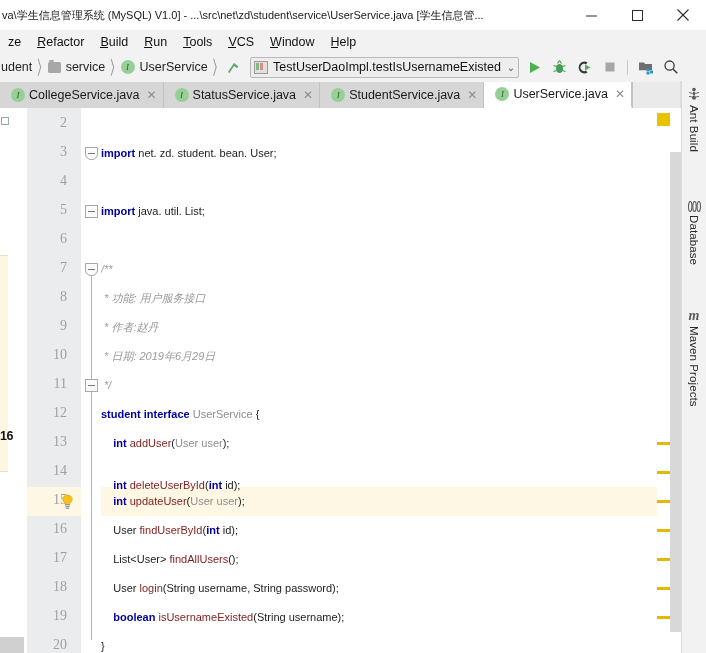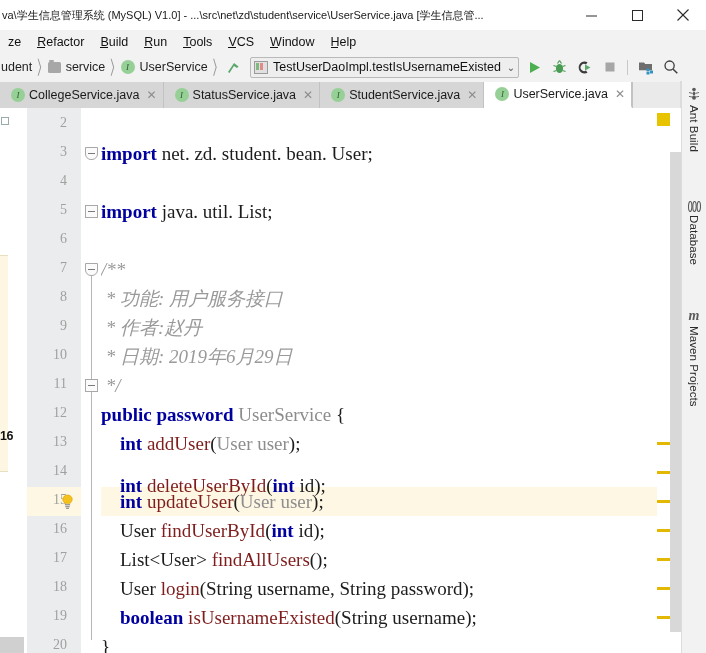--- a/index.html
+++ b/index.html
@@ -150,21 +150,21 @@
   .foldmark i{
     position:absolute;left:2px;top:5px;width:7px;height:1px;background:#7a7a7a;display:block;
   }
 
   .codearea{
     position:absolute;left:101px;top:0;right:49px;height:545px;background:#ffffff;
     overflow:hidden;
   }
   .codeline{
     position:absolute;left:0;height:29px;line-height:29px;white-space:pre;
-    font-family:Liberation Serif, serif;font-size:19px;
+    font-family:Liberation Sans, sans-serif;font-size:11px;
     color:#1c1c1c;
   }
   .hlrow{position:absolute;left:0;right:0;height:29px;background:#fdf7e3;}
   .kw{color:#00009f;font-weight:bold;}
   .cm{color:#9a9a9a;font-style:italic;}
   .mth{color:#7f1d1d;}
   .typ{color:#8d8d8d;}
   .pl{color:#1c1c1c;}
 
   
@@ -418,21 +418,21 @@
 
     <div class="codearea" id="codearea">
         <div class="hlrow" style="top: 379px;"></div>
         <div class="codeline" style="top: 31px;"><span class="kw">import </span><span class="pl">net. zd. student. bean. User;</span></div>
         <div class="codeline" style="top: 89px;"><span class="kw">import </span><span class="pl">java. util. List;</span></div>
         <div class="codeline" style="top: 147px;"><span class="cm">/**</span></div>
         <div class="codeline" style="top: 176px;"><span class="cm"> * 功能: 用户服务接口</span></div>
         <div class="codeline" style="top: 205px;"><span class="cm"> * 作者:赵丹</span></div>
         <div class="codeline" style="top: 234px;"><span class="cm"> * 日期: 2019年6月29日</span></div>
         <div class="codeline" style="top: 263px;"><span class="cm"> */</span></div>
-        <div class="codeline" style="top: 292px;"><span class="kw">public password </span><span class="typ">UserService</span><span class="pl"> {</span></div>
+        <div class="codeline" style="top: 292px;"><span class="kw">student interface </span><span class="typ">UserService</span><span class="pl"> {</span></div>
         <div class="codeline" style="top: 321px;"><span class="pl">    </span><span class="kw">int </span><span class="mth">addUser</span><span class="pl">(</span><span class="typ">User user</span><span class="pl">);</span></div>
         <div class="codeline" style="top: 350px; margin-top: 13px;"><span class="pl">    </span><span class="kw">int </span><span class="mth">deleteUserById</span><span class="pl">(</span><span class="kw">int</span><span class="pl"> id);</span></div>
         <div class="codeline" style="top: 379px;"><span class="pl">    </span><span class="kw">int </span><span class="mth">updateUser</span><span class="pl">(</span><span class="typ">User user</span><span class="pl">);</span></div>
         <div class="codeline" style="top: 408px;"><span class="pl">    </span><span class="pl">User </span><span class="mth">findUserById</span><span class="pl">(</span><span class="kw">int</span><span class="pl"> id);</span></div>
         <div class="codeline" style="top: 437px;"><span class="pl">    </span><span class="pl">List&lt;User&gt; </span><span class="mth">findAllUsers</span><span class="pl">();</span></div>
         <div class="codeline" style="top: 466px;"><span class="pl">    </span><span class="pl">User </span><span class="mth">login</span><span class="pl">(String username, String password);</span></div>
         <div class="codeline" style="top: 495px;"><span class="pl">    </span><span class="kw">boolean </span><span class="mth">isUsernameExisted</span><span class="pl">(String username);</span></div>
         <div class="codeline" style="top: 524px;"><span class="pl">}</span></div>
       </div>
 

